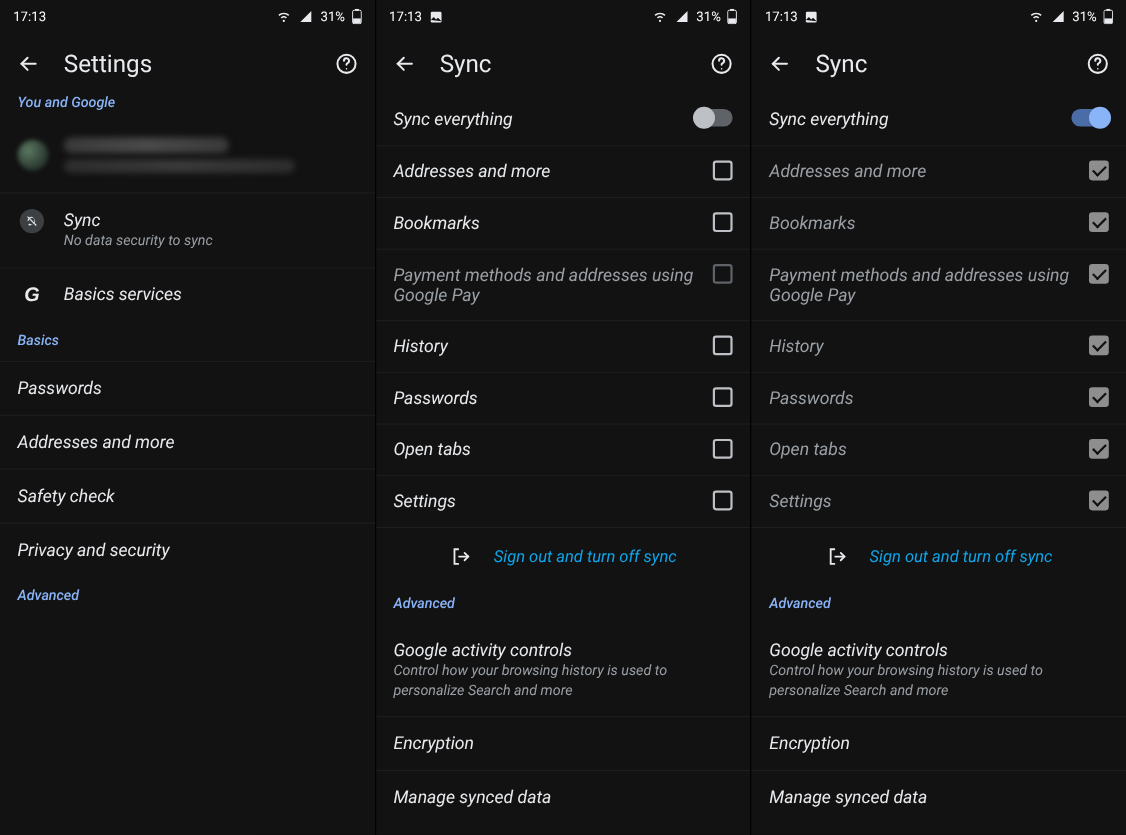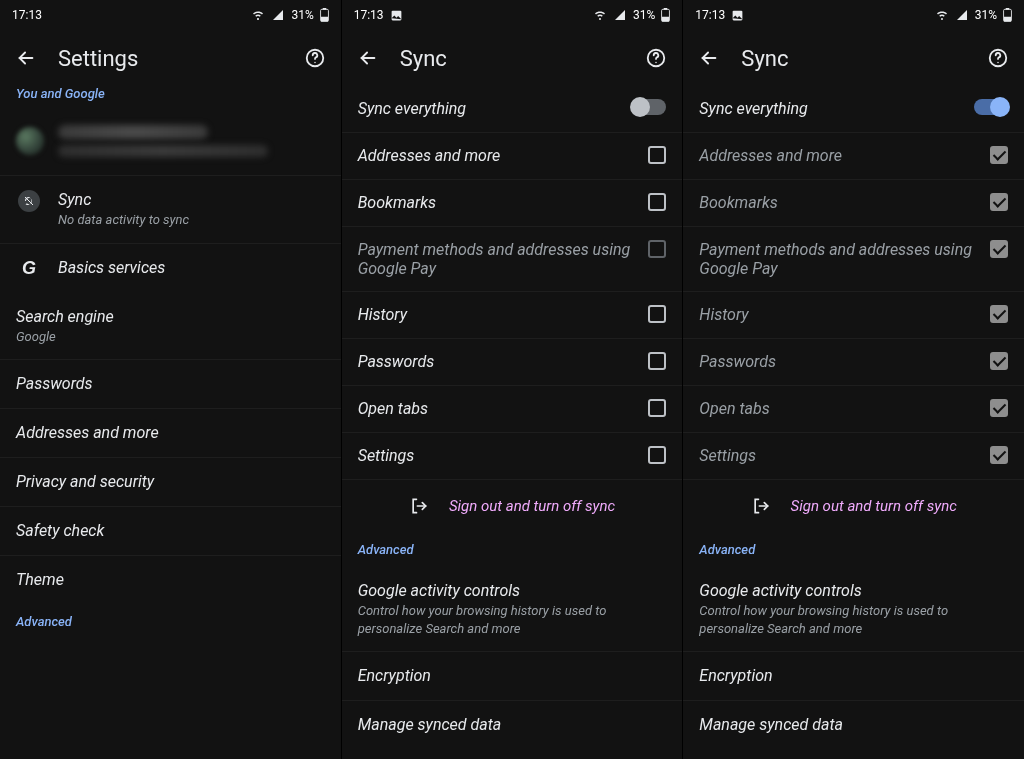--- a/index.html
+++ b/index.html
@@ -170,21 +170,21 @@
 
   
   .signout {
     display:flex;
     align-items:center;
     justify-content:center;
     gap:18px;
     padding:16px 16px;
     border-top:1px solid #1e1e1e;
     font-size:15px;
-    color:#f0abfc;
+    color:#0ea5e9;
   }
   .signout .ico { width:22px; display:flex; align-items:center; }
 
   
   .google-g {
     font-weight:700;
     font-family: "Product Sans", Arial, sans-serif;
     font-size:18px;
     color:#e8eaed;
   }
@@ -262,64 +262,54 @@
         <div class="leading">
           <div class="sync-icon-circle">
             <svg width="12" height="12" viewBox="0 0 24 24" fill="#e8eaed">
                 <path d="M12 4a8 8 0 0 0-8 8h2a6 6 0 1 1 1.8 4.3L5 19a8 8 0 1 0 7-15z"></path>
                 <path d="M4 4l16 16" stroke="#e8eaed" stroke-width="2"></path>
               </svg>
           </div>
         </div>
         <div class="textcol">
           <span class="primary">Sync</span>
-          <span class="secondary">No data activity to sync</span>
+          <span class="secondary">No data security to sync</span>
         </div>
       </div>
 
       <div class="row">
         <div class="leading">
             <span class="google-g">G</span>
           </div>
         <div class="textcol">
             <span class="primary">Basics services</span>
           </div>
       </div>
 
-
-      <div class="row no-top-border">
-        <div class="textcol">
-          <span class="primary">Search engine</span>
-          <span class="secondary">Google</span>
-        </div>
-      </div>
+      <div class="section-hdr">Basics</div>
+
 
       <div class="row">
         <div class="textcol">
             <span class="primary">Passwords</span>
           </div>
       </div>
       <div class="row">
         <div class="textcol">
             <span class="primary">Addresses and more</span>
           </div>
       </div>
       <div class="row">
         <div class="textcol">
+            <span class="primary">Safety check</span>
+          </div>
+      </div>
+      <div class="row">
+        <div class="textcol">
             <span class="primary">Privacy and security</span>
-          </div>
-      </div>
-      <div class="row">
-        <div class="textcol">
-            <span class="primary">Safety check</span>
-          </div>
-      </div>
-      <div class="row">
-        <div class="textcol">
-            <span class="primary">Theme</span>
           </div>
       </div>
 
       <div class="section-hdr">Advanced</div>
     </div>
   </div>
 
   <div class="panel">
 
     <div class="statusbar">

